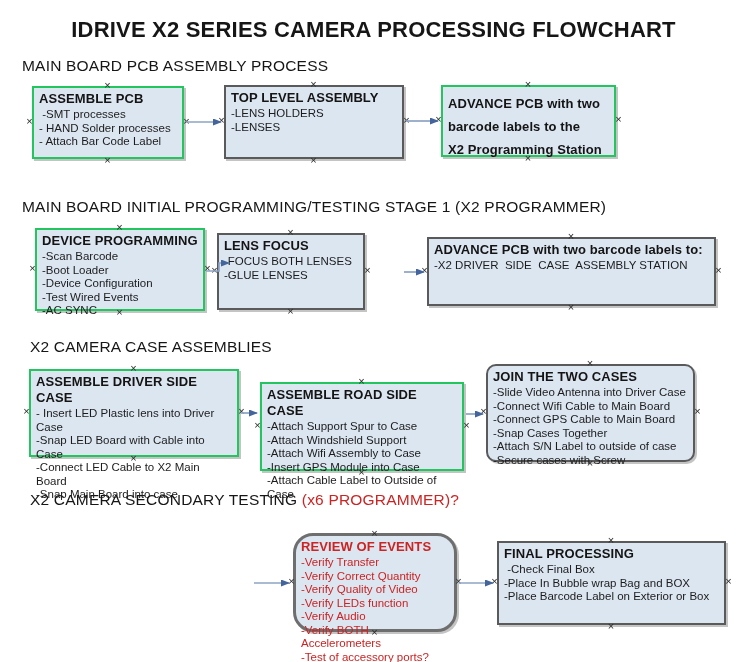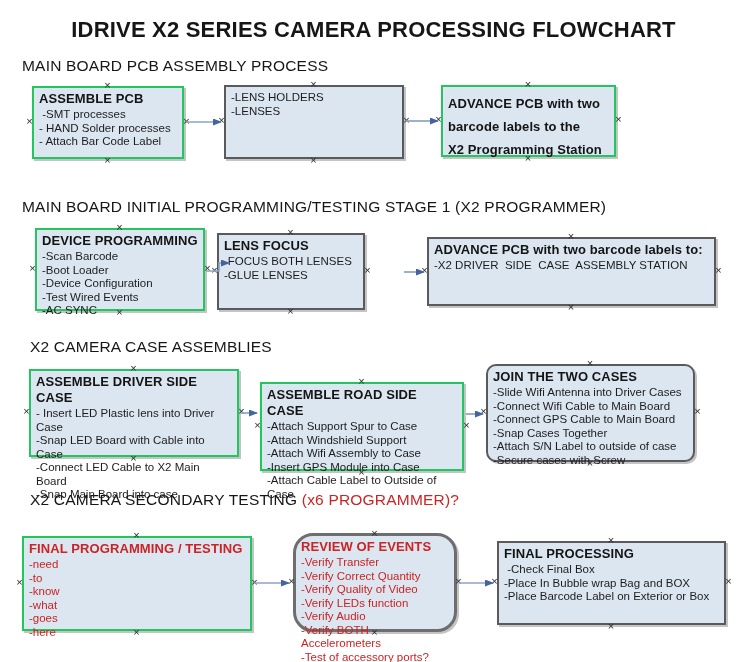--- a/index.html
+++ b/index.html
@@ -80,20 +80,21 @@
         <div class="box-item">- HAND Solder processes</div>
         <div class="box-item">- Attach Bar Code Label</div>
       </div>
   </div>
 
   <div class="fbox medium" style="left:224px;top:85px;width:180px;height:74px;">
     <span class="anchor a-t"></span>
     <span class="anchor a-b"></span>
     <span class="anchor a-l"></span>
     <span class="anchor a-r"></span>
+    <div class="fbox-title">TOP LEVEL ASSEMBLY</div>
     <div class="fbox-items">
         <div class="box-item">-LENS HOLDERS</div>
         <div class="box-item">-LENSES</div>
       </div>
   </div>
 
   <div class="fbox" style="left:441px;top:85px;width:175px;height:72px;">
     <span class="anchor a-t"></span>
     <span class="anchor a-b"></span>
     <span class="anchor a-l"></span>
@@ -171,44 +172,29 @@
       </div>
   </div>
 
   <div class="fbox medium" style="left:486px;top:364px;width:209px;height:98px;border-radius:10px;">
     <span class="anchor a-t"></span>
     <span class="anchor a-b"></span>
     <span class="anchor a-l"></span>
     <span class="anchor a-r"></span>
     <div class="fbox-title">JOIN THE TWO CASES</div>
     <div class="fbox-items">
-        <div class="box-item">-Slide Wifi Antenna into Driver Cases</div>
+        <div class="box-item">-Slide Video Antenna into Driver Case</div>
         <div class="box-item">-Connect Wifi Cable to Main Board</div>
         <div class="box-item">-Connect GPS Cable to Main Board</div>
         <div class="box-item">-Snap Cases Together</div>
         <div class="box-item">-Attach S/N Label to outside of case</div>
         <div class="box-item">-Secure cases with Screw</div>
       </div>
   </div>
 
-  <div class="fbox red" style="left:22px;top:536px;width:230px;height:95px;">
-    <span class="anchor a-t"></span>
-    <span class="anchor a-b"></span>
-    <span class="anchor a-l"></span>
-    <span class="anchor a-r"></span>
-    <div class="fbox-title">FINAL PROGRAMMING / TESTING</div>
-    <div class="fbox-items">
-        <div class="box-item">-need</div>
-        <div class="box-item">-to</div>
-        <div class="box-item">-know</div>
-        <div class="box-item">-what</div>
-        <div class="box-item">-goes</div>
-        <div class="box-item">-here</div>
-      </div>
-  </div>
 
   <div class="fbox red thick" style="left:293px;top:533px;width:164px;height:99px;border-radius:20px;">
     <span class="anchor a-t"></span>
     <span class="anchor a-b"></span>
     <span class="anchor a-l"></span>
     <span class="anchor a-r"></span>
     <div class="fbox-title">REVIEW OF EVENTS</div>
     <div class="fbox-items">
         <div class="box-item">-Verify Transfer</div>
         <div class="box-item">-Verify Correct Quantity</div>

